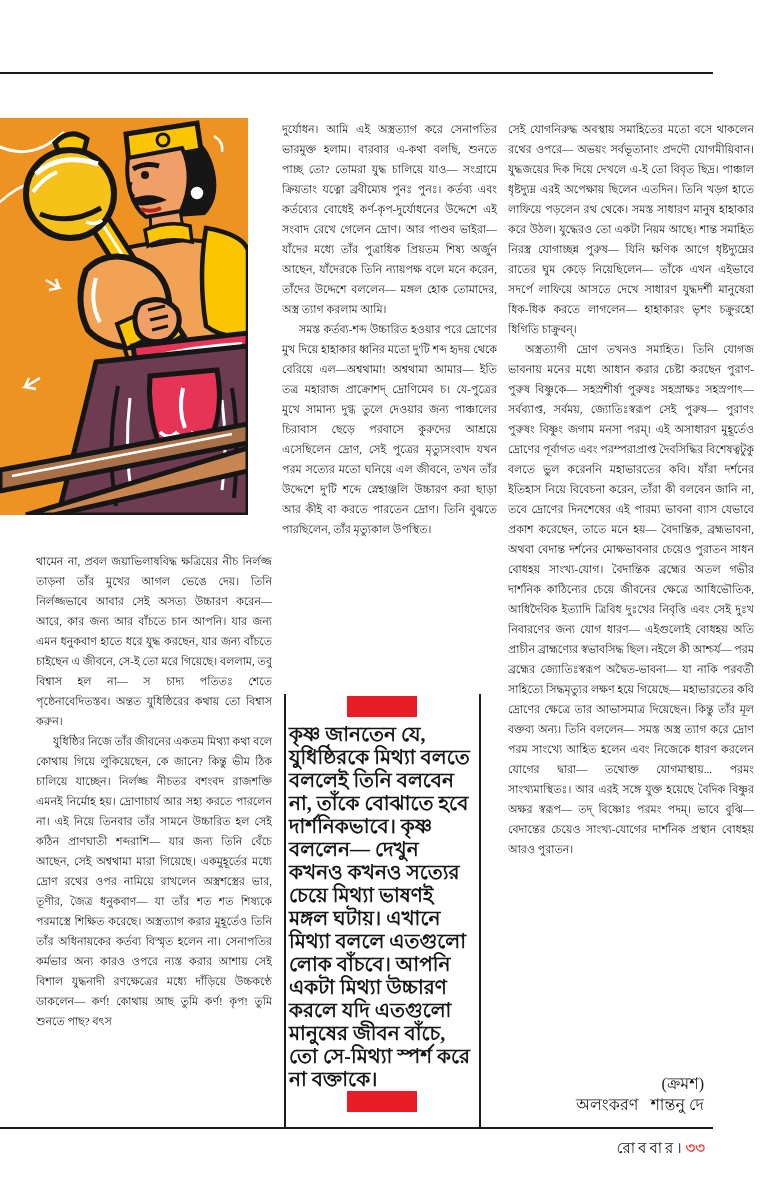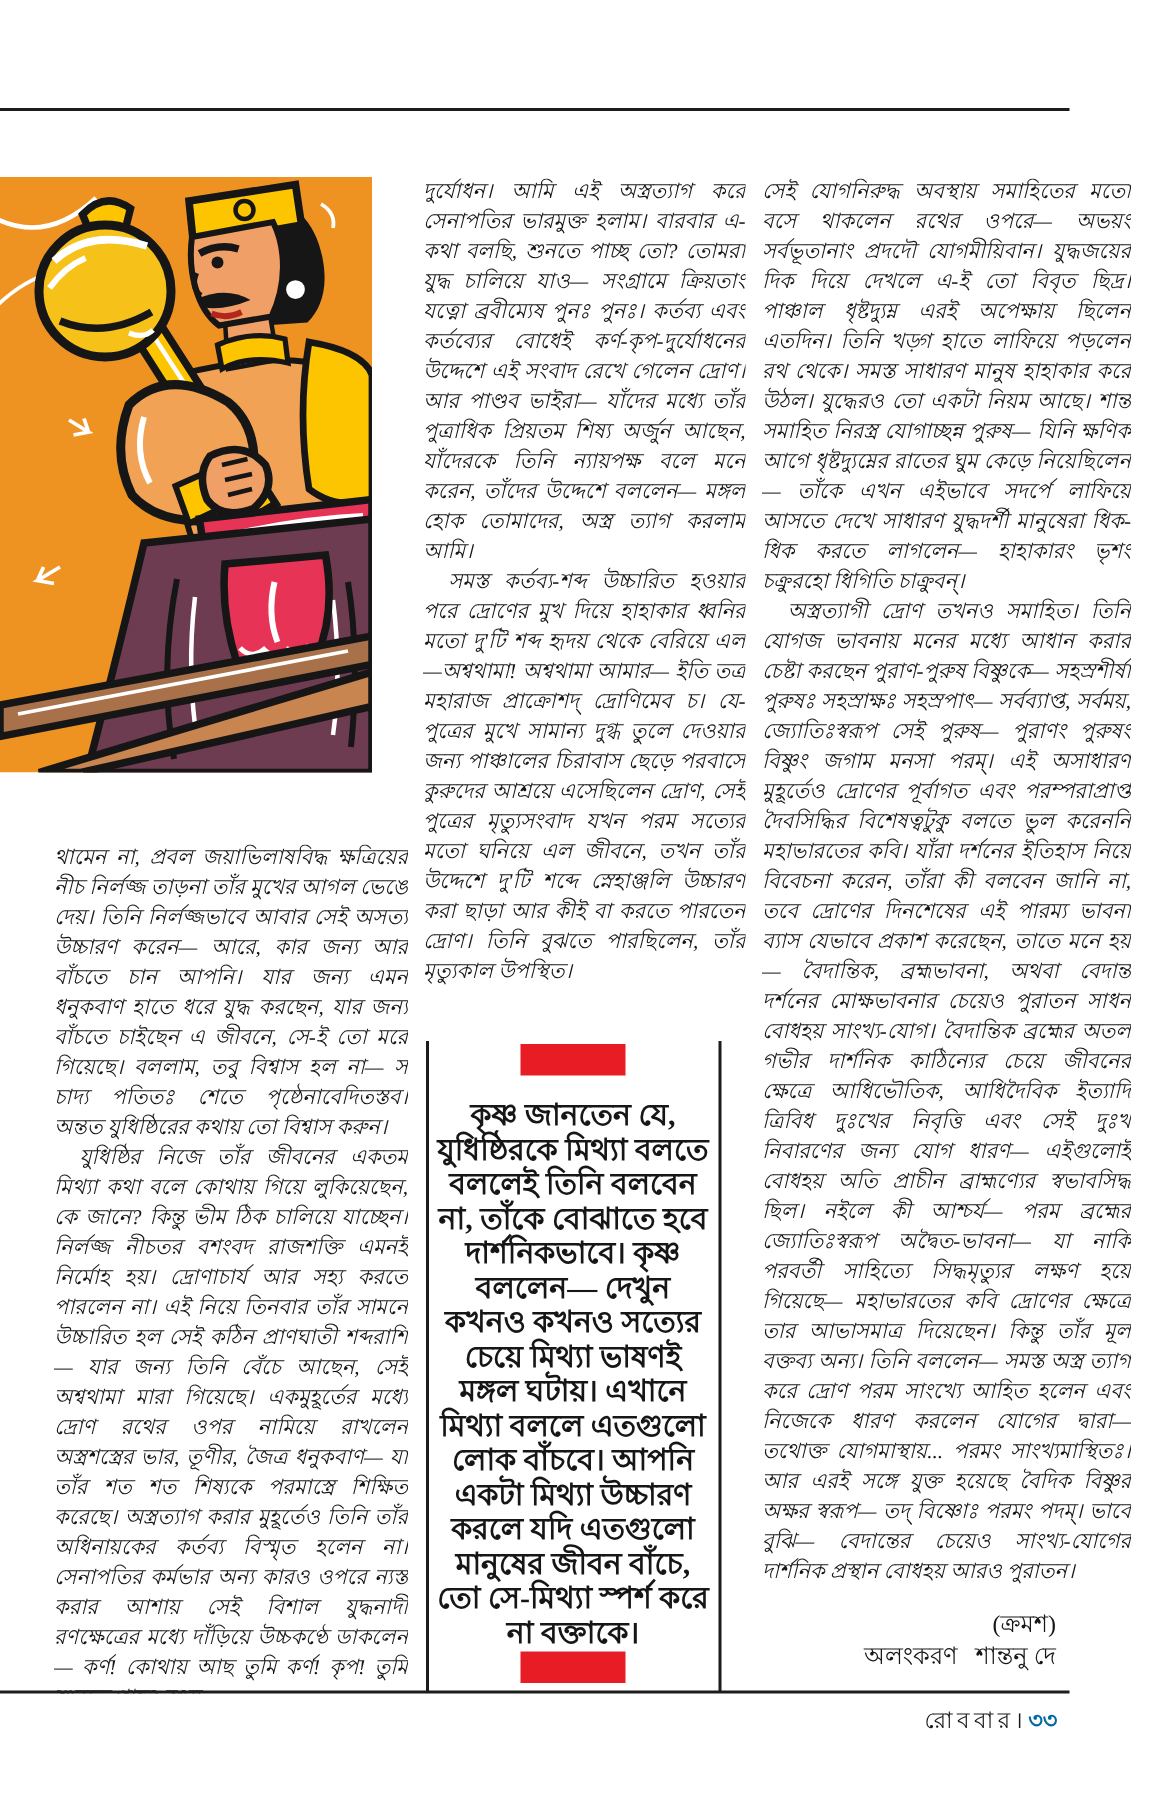--- a/index.html
+++ b/index.html
@@ -8,41 +8,41 @@
     font-family:"Liberation Serif","DejaVu Serif",serif;
     color:#161616;overflow:hidden;
   }
   .abs{position:absolute;}
   .rule{background:#1c1c1c;}
   .rule-top{left:0;top:72px;width:713px;height:2px;}
   .rule-bottom{left:0;top:1127px;width:713px;height:2px;}
   .illus{left:0;top:118px;width:248px;height:397px;}
   .illus svg{display:block;}
   .bodycol{
-    font-size:14px;line-height:20px;text-align:justify;
-    overflow:hidden;overflow-wrap:break-word;font-style:italic;
+    font-size:11px;line-height:20px;text-align:justify;
+    overflow:hidden;overflow-wrap:break-word;
   }
   .bodycol p{margin:0;}
   .bodycol p.indent{text-indent:17px;}
-  .col-left{left:36px;top:563px;width:236px;height:566px;}
+  .col-left{left:36px;top:551px;width:236px;height:566px;}
   .col-mid{left:282px;top:119px;width:215px;height:584px;}
   .col-right{left:508px;top:119px;width:246px;height:948px;}
   .qrule{width:1.5px;top:694px;height:434px;background:#1c1c1c;}
   .qrule-left{left:284px;}
   .qrule-right{left:479px;}
   .quote-box{
     left:287px;top:694px;width:190px;height:433px;
     display:flex;flex-direction:column;align-items:center;overflow:hidden;
   }
   .quote-bar{width:70px;height:21px;flex:0 0 auto;}
   .quote-bar.top{margin-top:2px;}
   .quote-bar.bottom{margin-top:auto;margin-bottom:24px;}
   .quote-text{
-    flex:0 1 auto;margin-top:16px;padding:0 2px;
-    font-size:20px;line-height:23px;font-weight:bold;text-align:center;
+    flex:0 1 auto;margin-top:6px;padding:0 2px;
+    font-size:20px;line-height:23px;font-weight:bold;
   }
   .kramash{left:508px;top:1074px;width:196px;text-align:right;font-size:16px;line-height:20px;}
   .credit{left:508px;top:1095px;width:196px;text-align:right;font-size:16px;line-height:20px;}
   .credit .artist{margin-left:12px;}
   .footer{left:0;top:1138px;width:705px;text-align:right;font-size:15px;line-height:20px;}
   .footer .pub{letter-spacing:3px;}
   .footer .num{font-weight:bold;}
 </style>
 </head>
 <body>
@@ -154,14 +154,14 @@
 </div>
 
 <div class="abs kramash">(ক্রমশ)</div>
 <div class="abs credit">
   <span>অলংকরণ</span><span class="artist">শান্তনু দে</span>
 </div>
 
 <div class="abs rule rule-bottom"></div>
 <div class="abs footer">
   <span class="pub">রোববার</span><span>।</span>
-  <span class="num" style="color:#0369a1;font-family:Liberation Serif, serif;">৩৩</span>
+  <span class="num" style="color:#ef4444;font-family:Liberation Serif, serif;">৩৩</span>
 </div>
 
 </body></html>

